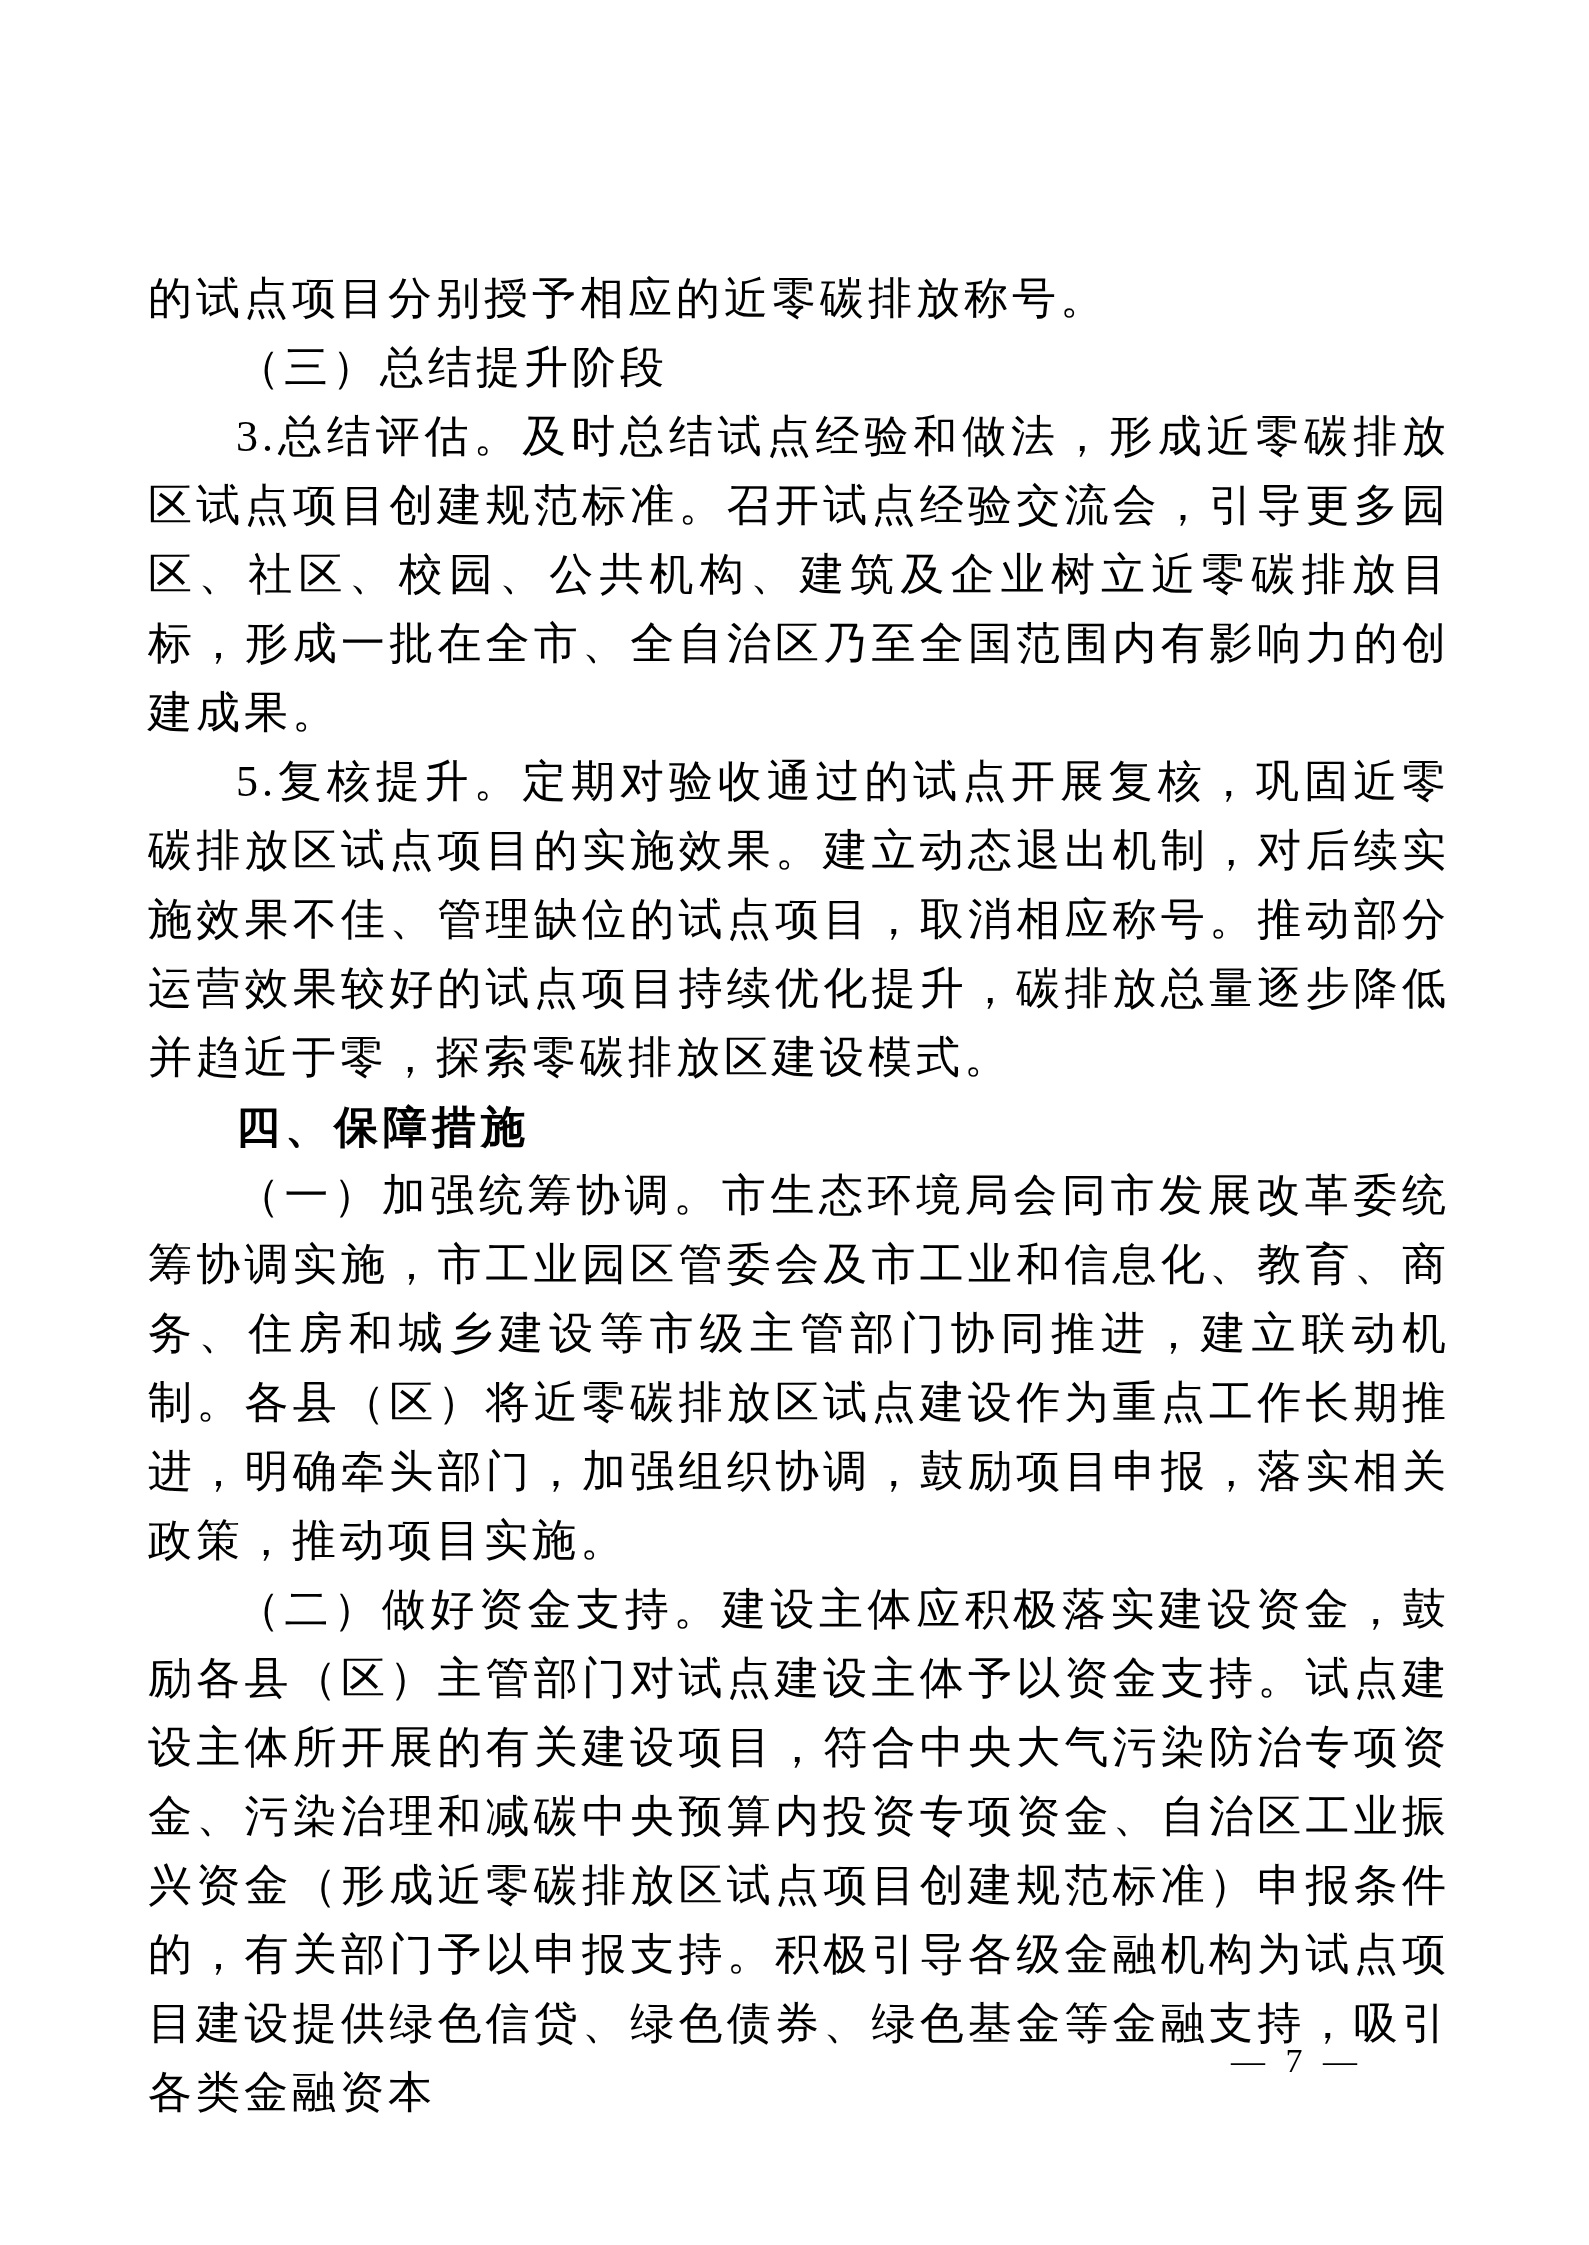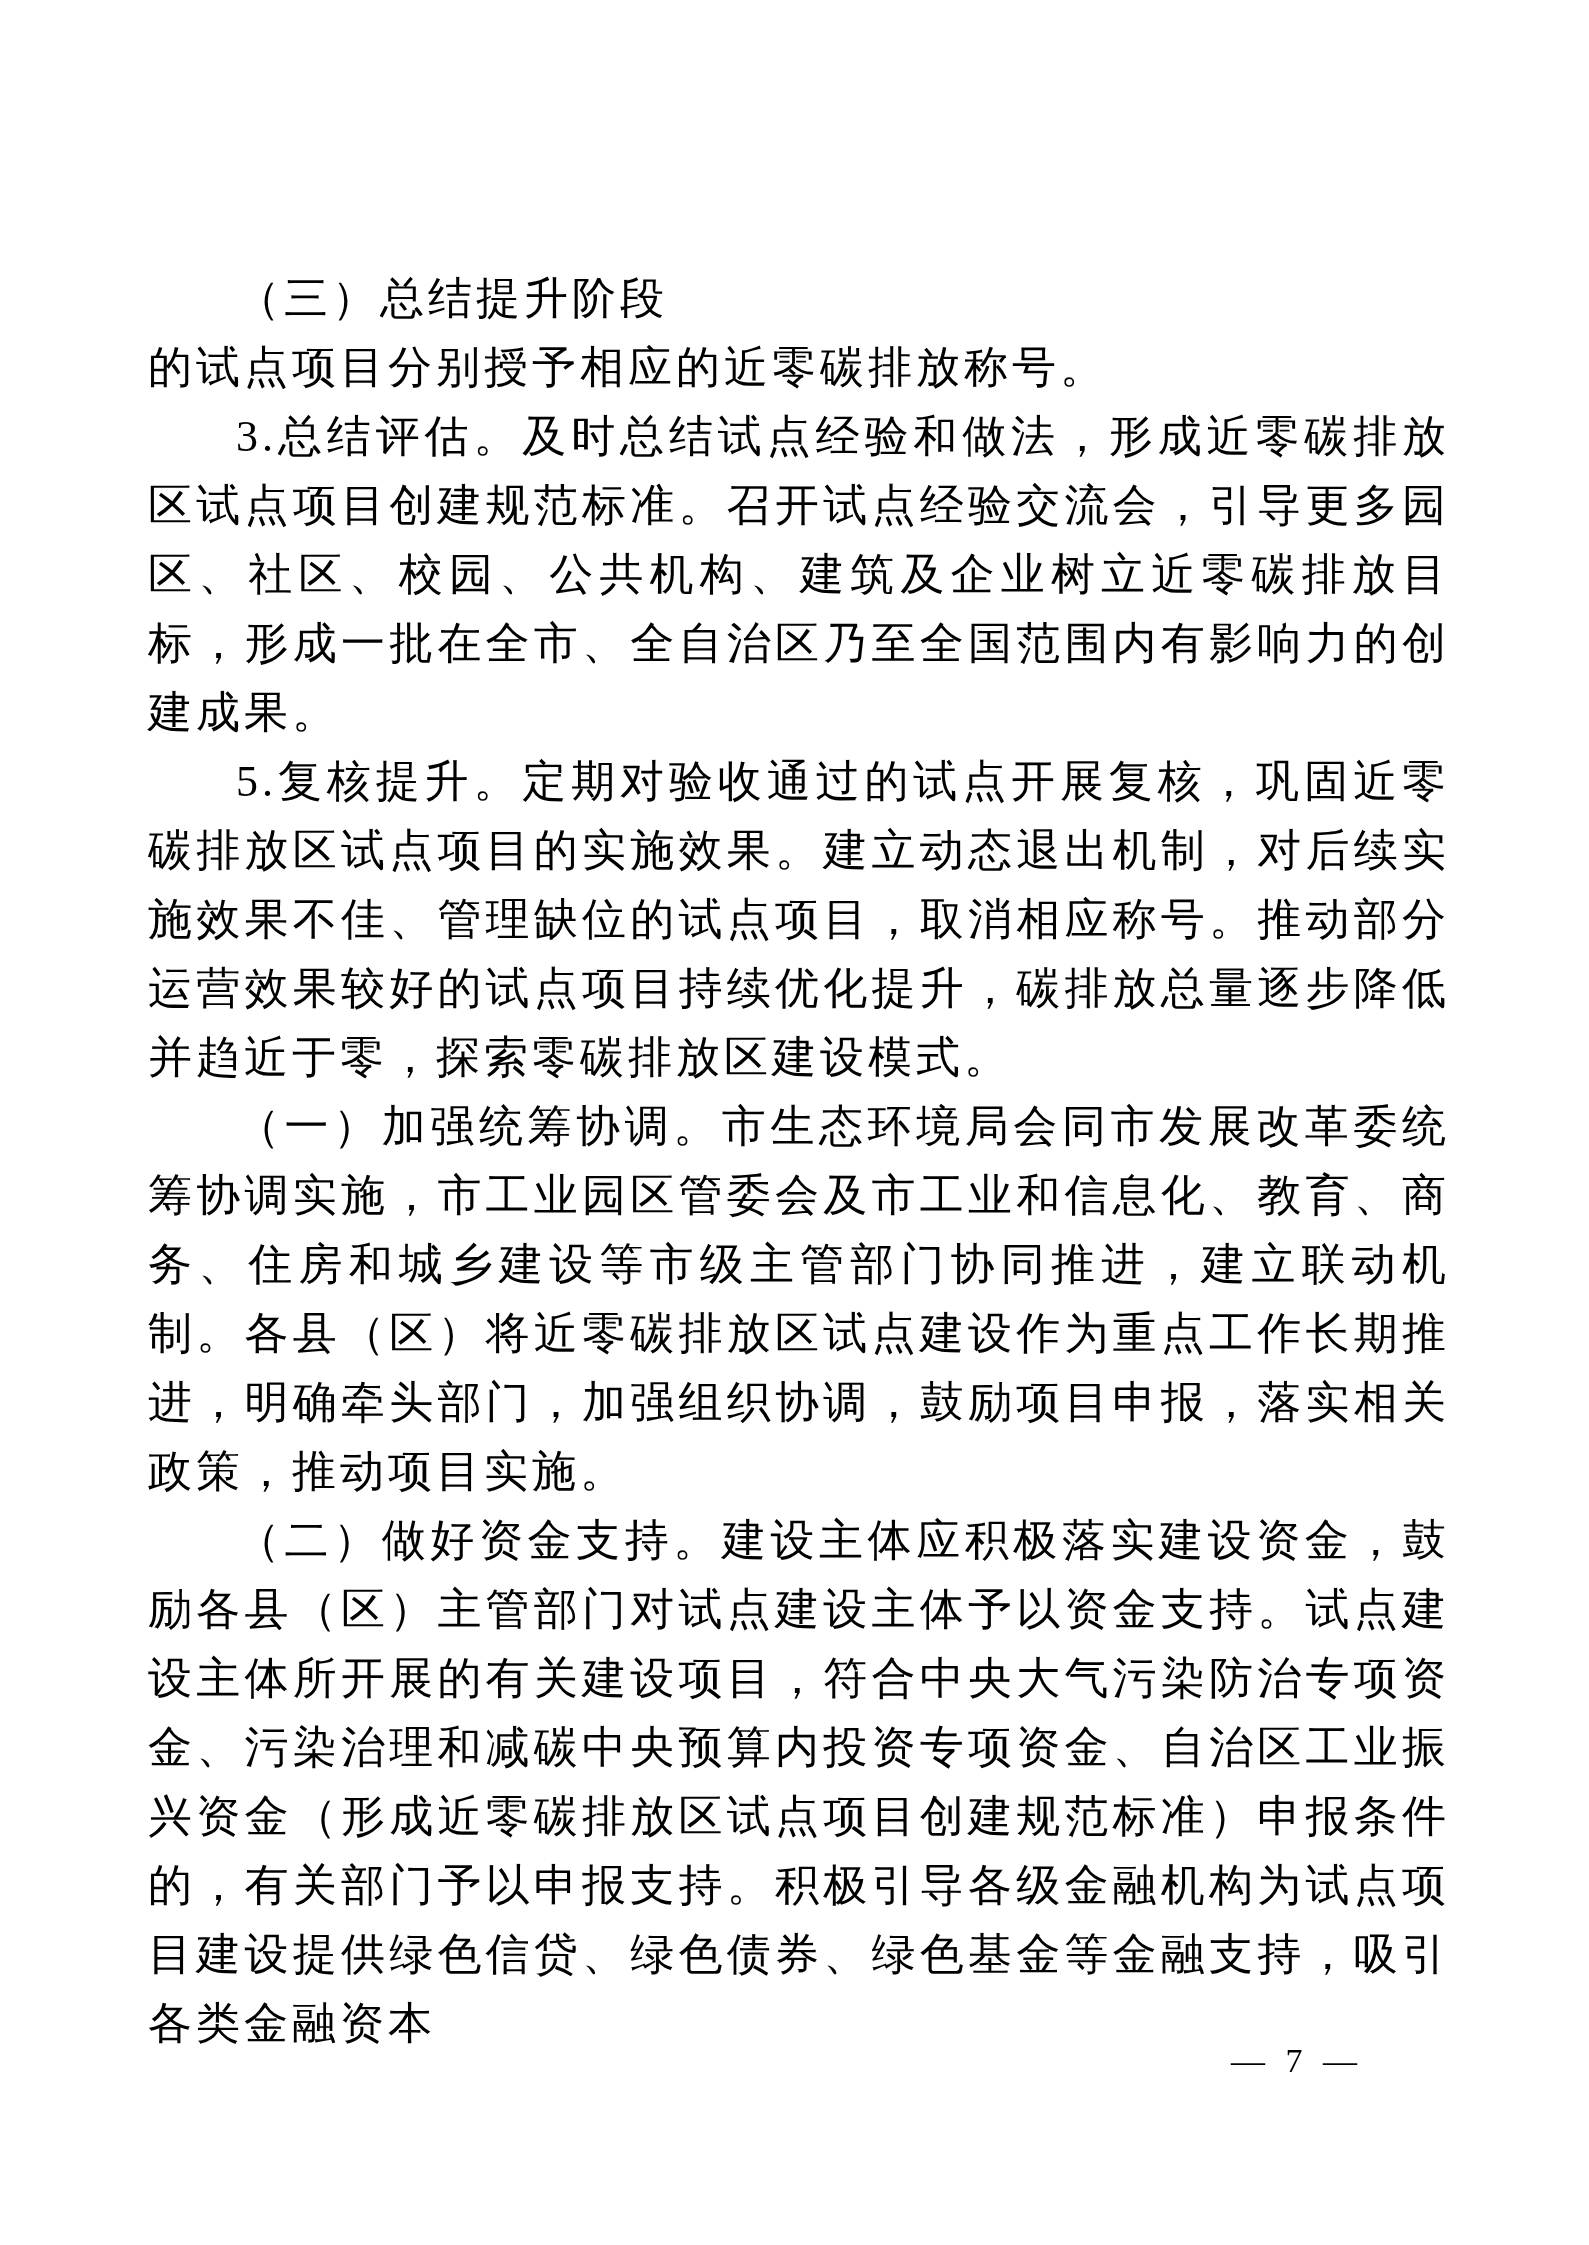--- a/index.html
+++ b/index.html
@@ -59,22 +59,23 @@
     font-family: "Liberation Serif", serif;
     color: #000000;
     white-space: nowrap;
   }
 </style>
 </head>
 <body>
 
 <div class="page">
   <div class="content">
+    <p class="para no-indent">的试点项目分别授予相应的近零碳排放称号。</p>
     <p class="para indent subheading">（三）总结提升阶段</p>
-    <p class="para no-indent">的试点项目分别授予相应的近零碳排放称号。</p>
     <p class="para indent">3.总结评估。及时总结试点经验和做法，形成近零碳排放区试点项目创建规范标准。召开试点经验交流会，引导更多园区、社区、校园、公共机构、建筑及企业树立近零碳排放目标，形成一批在全市、全自治区乃至全国范围内有影响力的创建成果。</p>
     <p class="para indent">5.复核提升。定期对验收通过的试点开展复核，巩固近零碳排放区试点项目的实施效果。建立动态退出机制，对后续实施效果不佳、管理缺位的试点项目，取消相应称号。推动部分运营效果较好的试点项目持续优化提升，碳排放总量逐步降低并趋近于零，探索零碳排放区建设模式。</p>
+    <p class="para indent heading">四、保障措施</p>
     <p class="para indent">（一）加强统筹协调。市生态环境局会同市发展改革委统筹协调实施，市工业园区管委会及市工业和信息化、教育、商务、住房和城乡建设等市级主管部门协同推进，建立联动机制。各县（区）将近零碳排放区试点建设作为重点工作长期推进，明确牵头部门，加强组织协调，鼓励项目申报，落实相关政策，推动项目实施。</p>
     <p class="para indent">（二）做好资金支持。建设主体应积极落实建设资金，鼓励各县（区）主管部门对试点建设主体予以资金支持。试点建设主体所开展的有关建设项目，符合中央大气污染防治专项资金、污染治理和减碳中央预算内投资专项资金、自治区工业振兴资金（形成近零碳排放区试点项目创建规范标准）申报条件的，有关部门予以申报支持。积极引导各级金融机构为试点项目建设提供绿色信贷、绿色债券、绿色基金等金融支持，吸引各类金融资本</p>
   </div>
 
   <div class="page-number">— 7 —</div>
 </div>
 
 </body></html>

